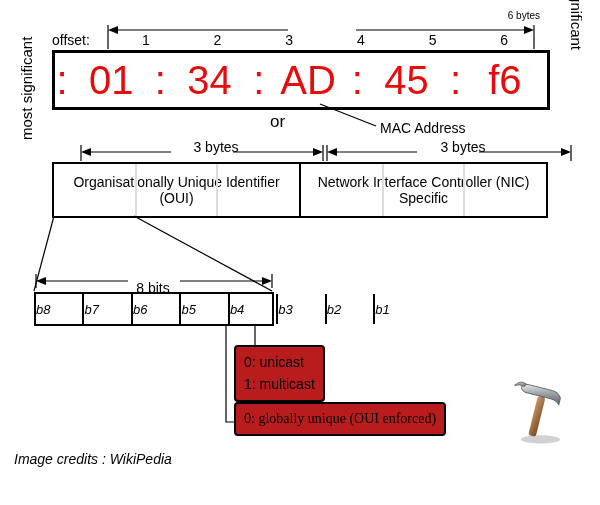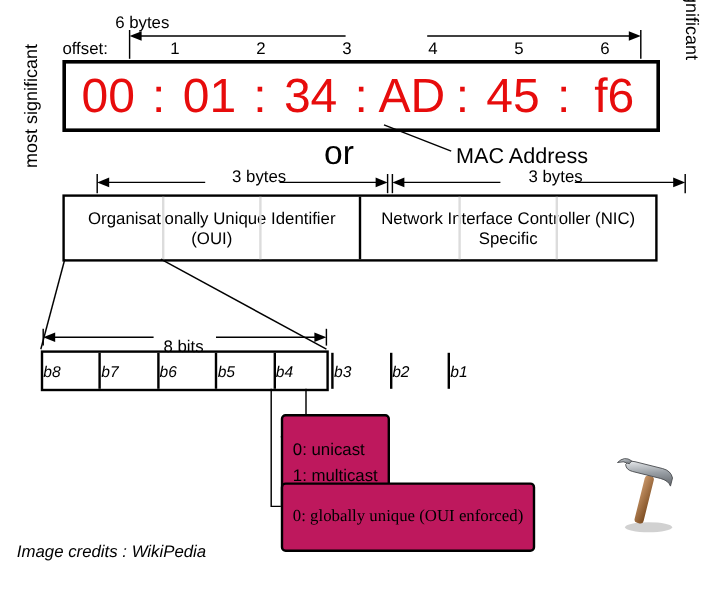--- a/index.html
+++ b/index.html
@@ -36,25 +36,25 @@
     transform-origin: right top;
   }
   .offset-label {
     position: absolute;
     left: 52px;
     top: 32px;
     font-size: 14px;
   }
   .top-dim {
     position: absolute;
-    left: 96px;
+    left: 120px;
     top: 10px;
     width: 420px;
-    text-align: left;
-    font-size: 14px;
+    text-align: right;
+    font-size: 10px;
   }
   .top-arrow {
     position: absolute;
     left: 108px;
     top: 30px;
     width: 426px;
     height: 1px;
   }
   .dim-line {
     stroke: #000;
@@ -100,28 +100,28 @@
     align-items: center;
     justify-content: center;
     font-size: 40px;
     font-weight: 500;
     color: #e70c0c;
   }
   .or-label {
     position: absolute;
     left: 270px;
     top: 112px;
-    font-size: 28px;
+    font-size: 17px;
     text-align: right;
   }
   .macaddr-label {
     position: absolute;
     left: 380px;
     top: 120px;
-    font-size: 18px;
+    font-size: 14px;
   }
   .sub-dim {
     position: absolute;
     top: 143px;
     height: 18px;
     padding-left: 28px;
   }
   .sub-dim.left { left: 53px; width: 242px; }
   .sub-dim.right { left: 299px; width: 244px; }
   .sub-dim-label {
@@ -195,23 +195,23 @@
   }
   .bit-cell + .bit-cell {
     border-left: 2px solid #000;
     margin-left: 32px;
   }
   .meaning-box {
     position: absolute;
     border: 2px solid #000;
     border-radius: 4px;
     font-size: 14px;
-    padding: 16px 8px;
+    padding: 4px 8px;
     line-height: 1.6;
-    background: #be185d;
+    background: #b91c1c;
   }
   .meaning-box.b1 {
     left: 234px;
     top: 345px;
   }
   .meaning-box.b2 {
     left: 234px;
     top: 402px;
     font-family: Liberation Serif, serif;
   }
@@ -253,21 +253,20 @@
     <span>3</span>
     <span>4</span>
     <span>5</span>
     <span>6</span>
   </div>
 
   <div class="vlabel left">most significant</div>
   <div class="vlabel right">least significant</div>
 
   <div class="mac-box">
-    <div class="mac-cell">00</div>
     <div class="mac-sep">:</div>
     <div class="mac-cell">01</div>
     <div class="mac-sep">:</div>
     <div class="mac-cell">34</div>
     <div class="mac-sep">:</div>
     <div class="mac-cell">AD</div>
     <div class="mac-sep">:</div>
     <div class="mac-cell">45</div>
     <div class="mac-sep">:</div>
     <div class="mac-cell">f6</div>

